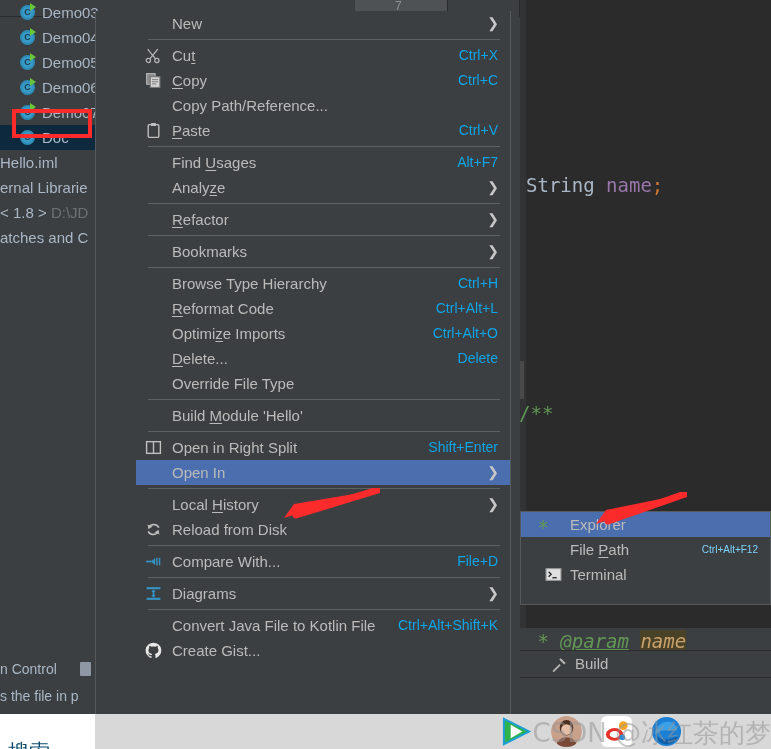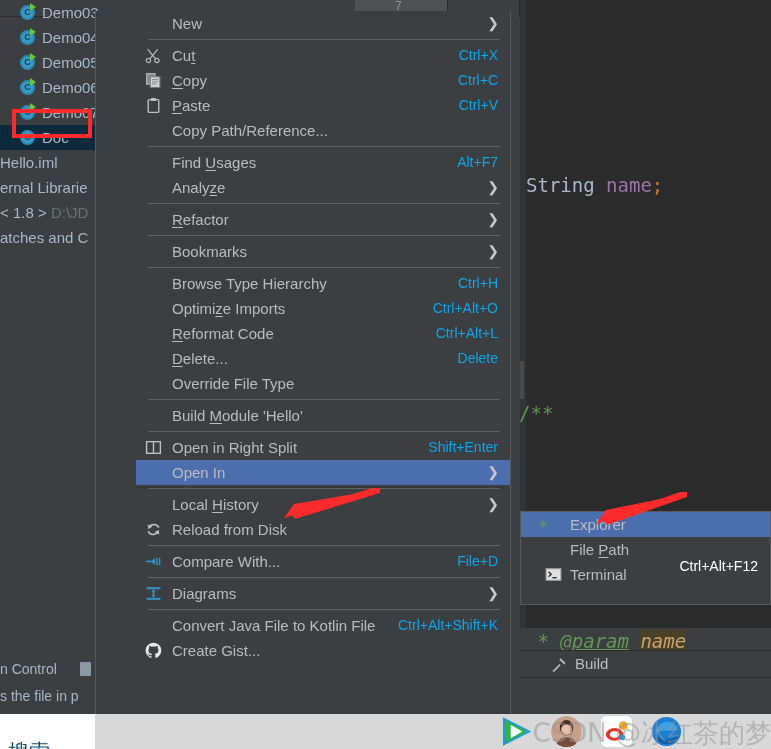--- a/index.html
+++ b/index.html
@@ -133,21 +133,21 @@
     position: absolute; left: 520px; top: 511px; width: 251px; height: 94px;
     background: #3c3f41; border: 1px solid #565a5c;
   }
   .smi {
     position: relative; height: 25px; line-height: 25px;
     color: #bbbbbb; font-size: 15px; white-space: nowrap;
   }
   .smi.hl { background: #4b6eaf; }
   .smi .slabel { position: absolute; left: 49px; top: 0; }
   .smi .slabel u { text-decoration: underline; text-underline-offset: 2px; }
-  .smi .sshort { position: absolute; right: 12px; top: 0; color: #ffffff; font-size: 14px; margin-top: 17px; }
+  .smi .sshort { position: absolute; right: 12px; top: 0; color: #7dd3fc; font-size: 10px; }
   .smi .sicon { position: absolute; left: 24px; top: 4px; width: 17px; height: 17px; }
 
   
   .code {
     position: absolute; left: 526px; top: 0; width: 245px;
     font-family: "DejaVu Sans Mono", monospace;
     font-size: 19px; line-height: 38px; white-space: pre;
   }
   .code .ln { position: relative; height: 38px; }
   .kw { color: #cc7832; }
@@ -304,33 +304,33 @@
               <path d="M6.6 9.2h5.8"></path>
               <path d="M6.6 11.2h4"></path>
             </g>
           </svg>
       </span>
       <span class="mlabel"><u>C</u>opy</span>
       <span class="mshort">Ctrl+C</span>
     </div>
 
     <div class="mi">
+      <span class="mlabel">Copy Path/Reference...</span>
+    </div>
+
+    <div class="mi">
       <span class="micon">
         <svg class="gi" viewBox="0 0 16 16">
             <rect x="3" y="2.5" width="10" height="12" rx="1" fill="none" stroke="#c0c0c0" stroke-width="1.3"></rect>
             <rect x="5.6" y="1" width="4.8" height="2.8" rx="0.6" fill="#c0c0c0"></rect>
           </svg>
       </span>
       <span class="mlabel"><u>P</u>aste</span>
       <span class="mshort">Ctrl+V</span>
     </div>
-
-    <div class="mi">
-      <span class="mlabel">Copy Path/Reference...</span>
-    </div>
     <div class="msep"></div>
 
     <div class="mi">
       <span class="mlabel">Find <u>U</u>sages</span>
       <span class="mshort">Alt+F7</span>
     </div>
 
     <div class="mi">
       <span class="mlabel">Analy<u>z</u>e</span>
       <span class="marrow">❯</span>
@@ -348,27 +348,27 @@
       <span class="marrow">❯</span>
     </div>
     <div class="msep"></div>
 
     <div class="mi">
       <span class="mlabel">Browse Type Hierarchy</span>
       <span class="mshort">Ctrl+H</span>
     </div>
 
     <div class="mi">
+      <span class="mlabel"><u>R</u>eformat Code</span>
+      <span class="mshort">Ctrl+Alt+L</span>
+    </div>
+
+    <div class="mi">
       <span class="mlabel">Optimi<u>z</u>e Imports</span>
       <span class="mshort">Ctrl+Alt+O</span>
-    </div>
-
-    <div class="mi">
-      <span class="mlabel"><u>R</u>eformat Code</span>
-      <span class="mshort">Ctrl+Alt+L</span>
     </div>
 
     <div class="mi">
       <span class="mlabel"><u>D</u>elete...</span>
       <span class="mshort">Delete</span>
     </div>
 
     <div class="mi">
       <span class="mlabel">Override File Type</span>
     </div>

